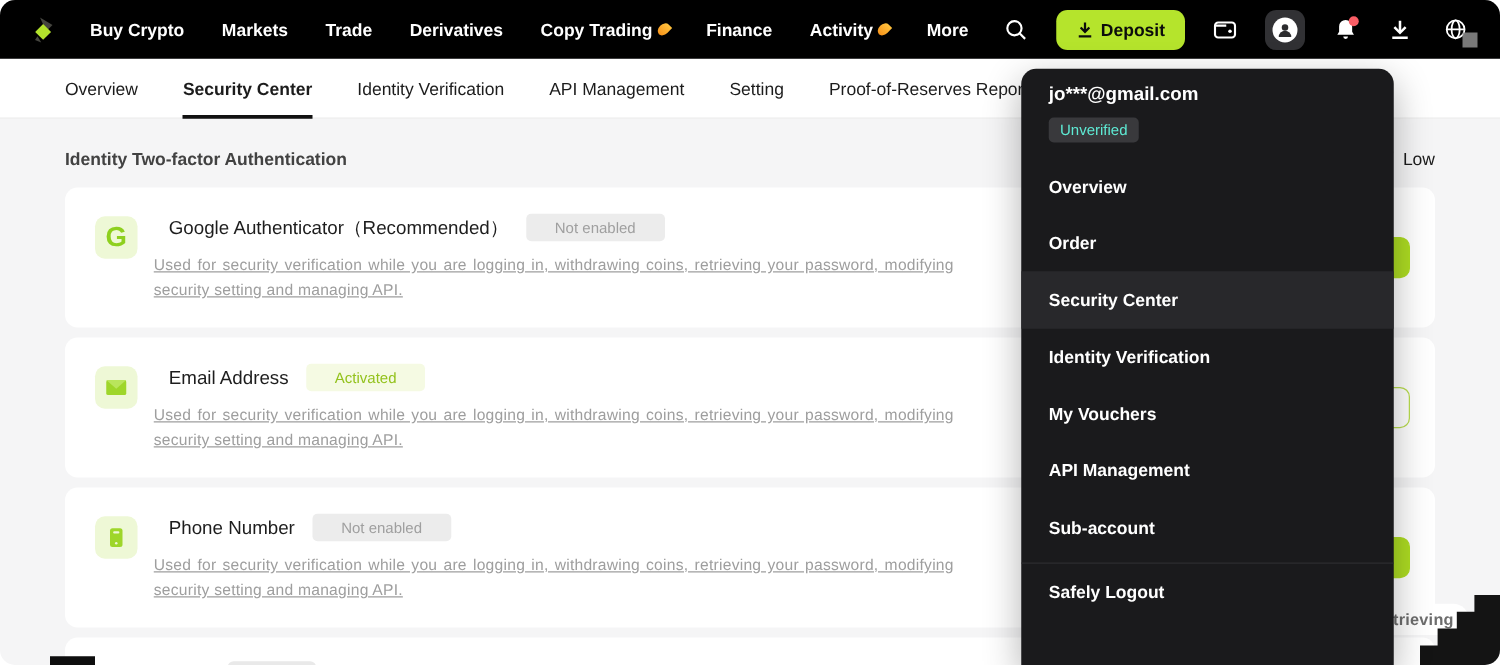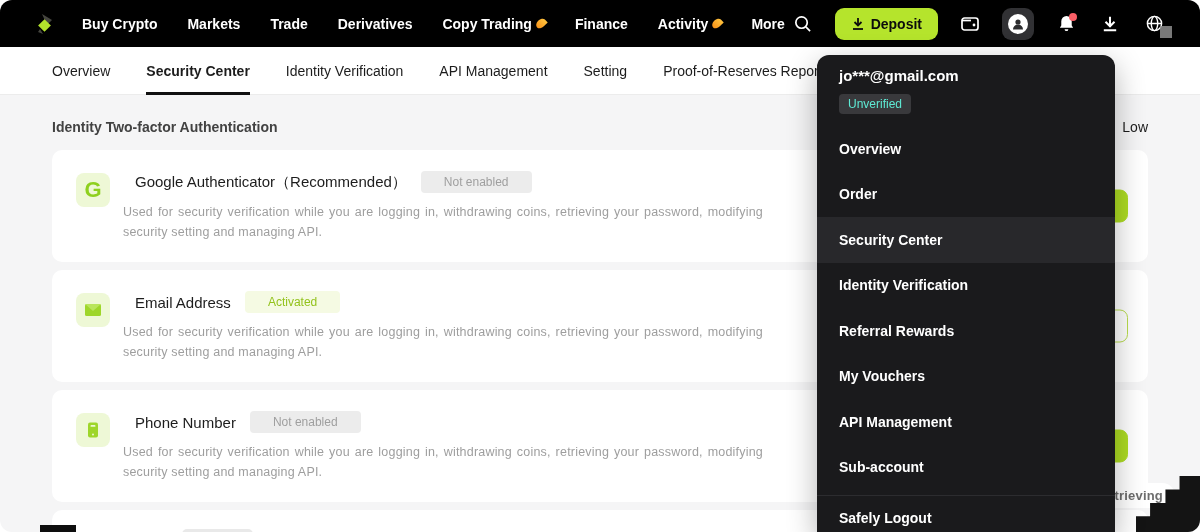--- a/index.html
+++ b/index.html
@@ -4,21 +4,21 @@
 <style>
   * { margin:0; padding:0; box-sizing:border-box; }
   html,body { background:#fff; }
   body { font-family:"Liberation Sans", sans-serif; }
 
   .screen { position:relative; width:1200px; height:532px; background:#f5f5f6;
             border-radius:12px; overflow:hidden; }
 
   
   .topbar { position:relative; height:47px; background:#000; display:flex;
-            align-items:center; padding:0 34px; z-index:10; }
+            align-items:center; padding:0 24px; z-index:10; }
   .logo { width:26px; height:26px; margin-right:22px; flex:none; }
   .topnav { display:flex; align-items:center; gap:30px; }
   .topnav a { color:#fff; font-size:14px; font-weight:600; text-decoration:none;
               display:flex; align-items:center; gap:5px; white-space:nowrap; }
   .flame { width:8px; height:11px; background:linear-gradient(#ffc23d,#f7931a);
            border-radius:50% 0 50% 50%; transform:rotate(45deg); display:inline-block; }
   .topbar-spacer { flex:1; }
   .topbar-right { display:flex; align-items:center; gap:20px; }
   .icon-btn { width:24px; height:24px; display:flex; align-items:center;
               justify-content:center; position:relative; cursor:pointer; }
@@ -58,21 +58,21 @@
           margin-bottom:8px; padding:21px 24px 0; display:flex; gap:13px; }
   .tile { width:34px; height:34px; background:#eef8d6; border-radius:8px; flex:none;
           display:flex; align-items:center; justify-content:center; margin-top:2px; }
   .g-glyph { font-size:22px; font-weight:800; color:#8ed01e; line-height:1; }
   .card-title-row { display:flex; align-items:center; gap:14px; margin-bottom:9px; }
   .card-title { font-size:15px; font-weight:400; color:#1d1d1d; white-space:nowrap;margin-left:12px; }
   .badge { font-size:12px; padding:4px 23px; border-radius:4px; white-space:nowrap; }
   .badge.gray { background:#ececec; color:#9f9f9f; }
   .badge.green { background:#f5fae3; color:#93c21c; }
   .card-desc { width:640px; font-size:12.5px; line-height:20px; color:#9e9e9e;
-               text-align:justify; letter-spacing:.2px; }
+               text-align:justify; letter-spacing:.2px;text-decoration:underline; }
   .card-action { position:absolute; right:20px; top:50%; transform:translateY(-50%);
                  font-size:13px; font-weight:700; border-radius:8px; padding:8px 0;
                  width:88px; text-align:center; cursor:pointer; }
   .card-action.solid { background:#aedd23; color:#1a2505; border:1px solid #aedd23; }
   .card-action.outline { background:#fff; color:#9cc81f; border:1px solid #b9dd4e; }
 
   .card-partial { position:relative; background:#fff; border-radius:10px 10px 0 0;
                   height:24px; overflow:hidden; }
   .badge-sliver { position:absolute; left:130px; top:19px; width:71px; height:10px;
                   background:#e9e9e9; border-radius:5px 5px 0 0; }
@@ -280,21 +280,20 @@
   <div class="dropdown">
     <div class="dd-head">
       <div class="dd-email">jo***@gmail.com</div>
       <span class="dd-badge">Unverified</span>
     </div>
     <div class="dd-items">
       <div class="dd-item">Overview</div>
       <div class="dd-item">Order</div>
       <div class="dd-item active">Security Center</div>
       <div class="dd-item">Identity Verification</div>
-      <div class="dd-item">Referral Rewards</div>
       <div class="dd-item">My Vouchers</div>
       <div class="dd-item">API Management</div>
       <div class="dd-item">Sub-account</div>
       <div class="dd-item logout">Safely Logout</div>
     </div>
   </div>
 
   <div class="watermark">
     <span class="wm-icon">C</span>
     <span class="wm-text">retrieving</span>

